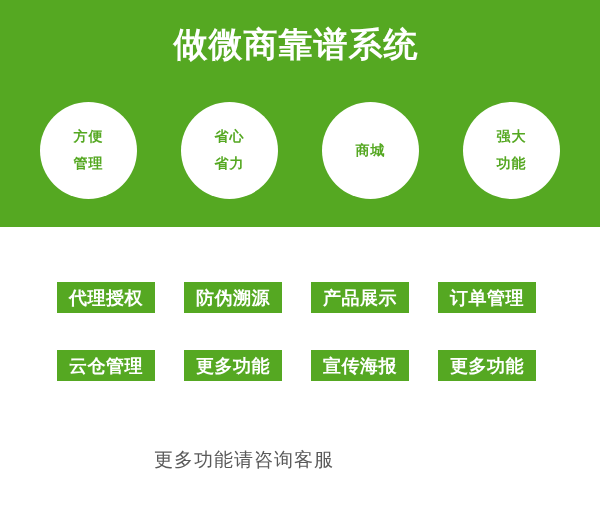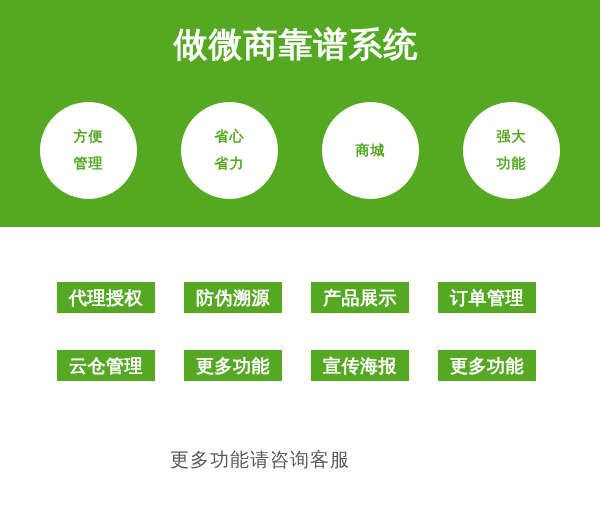--- a/index.html
+++ b/index.html
@@ -107,21 +107,21 @@
     display: flex;
     align-items: center;
     justify-content: center;
     box-sizing: border-box;
     white-space: nowrap;
   }
 
   
   .footer-note {
     position: absolute;
-    left: 16px;
+    left: 0;
     top: 446px;
     width: 488px;
     text-align: center;
     color: #5a5a5a;
     font-size: 19px;
     line-height: 26px;
     letter-spacing: 1px;
     white-space: nowrap;
   }
 </style>

